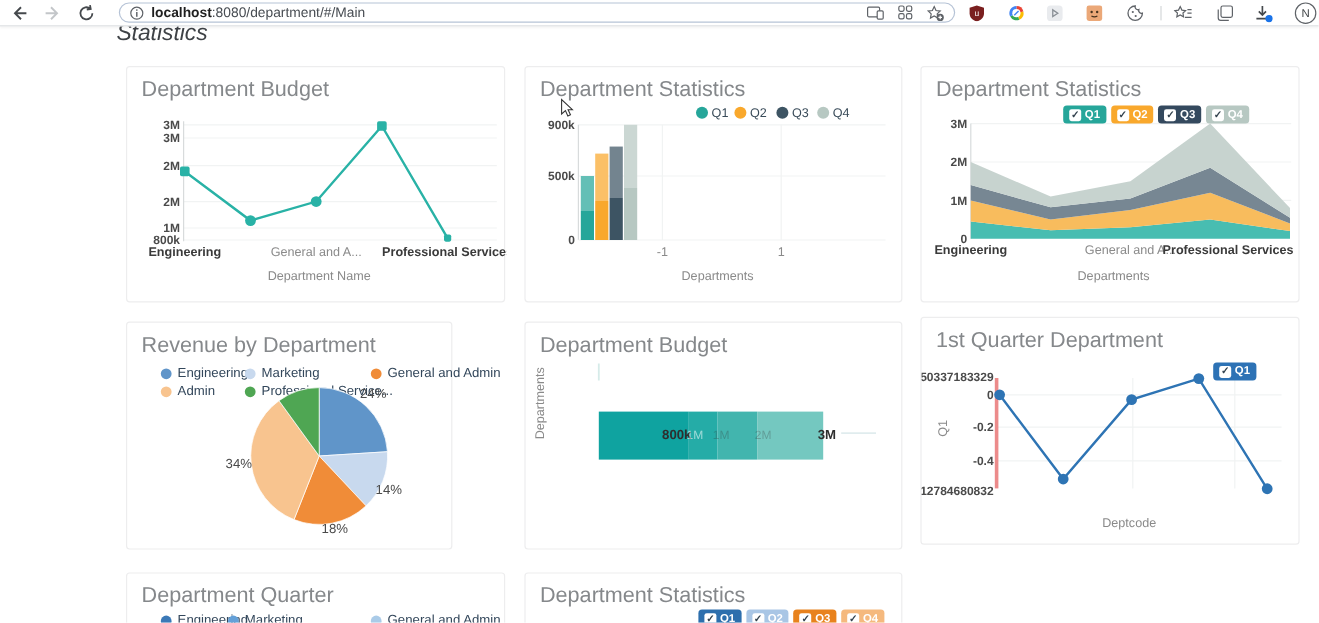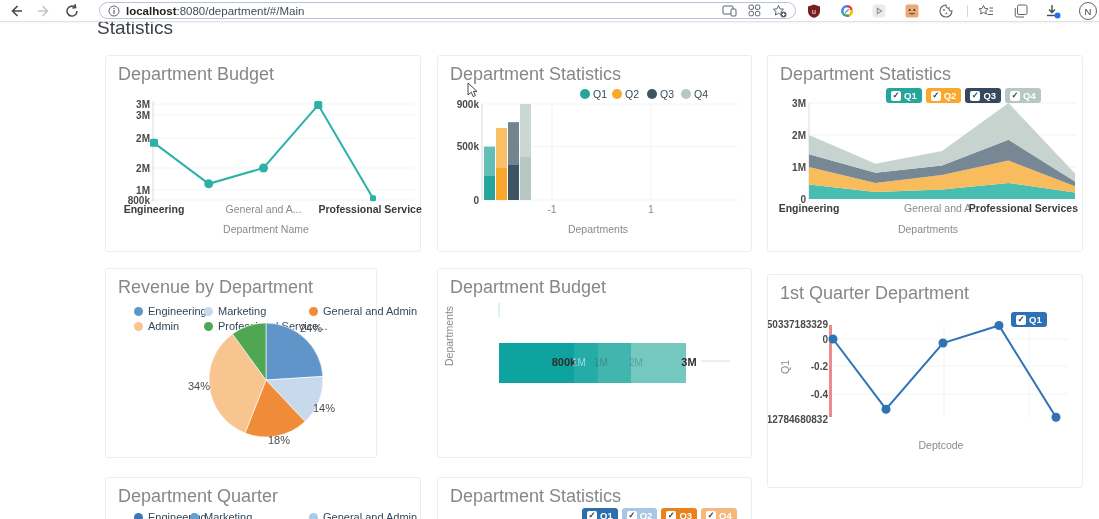--- a/index.html
+++ b/index.html
@@ -11,21 +11,21 @@
           border-bottom:1px solid #dfe1e4;box-shadow:0 1px 2px rgba(0,0,0,.05);}
   .nav-ic{position:absolute;top:1px;width:20px;height:20px;display:flex;align-items:center;justify-content:center;cursor:pointer;}
   .urlbar{position:absolute;left:99px;top:2px;width:697px;height:17px;border:1px solid #b6c3d6;border-radius:9px;
           background:#fff;display:flex;align-items:center;padding:0 8px;gap:6px;font-size:11.5px;}
   .url-host{color:#1f1f1f;font-weight:700;}
   .url-rest{color:#474c52;}
   .url-right{margin-left:auto;display:flex;gap:11px;align-items:center;}
   .ext{position:absolute;top:3px;width:16px;height:16px;display:flex;align-items:center;justify-content:center;cursor:pointer;}
   .sep{position:absolute;left:967px;top:5px;width:1px;height:12px;background:#d5d7da;}
   
-  .page-title{position:absolute;left:97px;top:17px;font-size:19px;color:#3e4246;z-index:5;}
+  .page-title{position:absolute;left:97px;top:17px;font-size:19px;color:#3e4246;z-index:5;font-style:italic;}
   .card{position:absolute;background:#fff;border:1px solid #ededee;border-radius:3px;}
   .card-title{position:absolute;left:12px;top:8px;font-size:18px;color:#85888b;}
   .card svg{position:absolute;left:0;top:0;}
   svg text{font-family:"Liberation Sans",sans-serif;}
   .tick{font-size:10px;font-weight:700;fill:#4a4a4a;}
   .xlab{font-size:10.5px;fill:#8a8a8a;}
   .xlab-b{font-size:10.5px;font-weight:700;fill:#3a3a3a;}
   .axis-title{font-size:10.5px;fill:#8a8a8a;}
   .leg{font-size:10.5px;fill:#394b59;}
   .grid{stroke:#f1f3f3;stroke-width:1;}
@@ -335,21 +335,21 @@
         <rect x="193" y="74" width="55" height="40" fill="#74c8c0"></rect>
         <line x1="263" y1="92" x2="292" y2="92" stroke="#e0ecee" stroke-width="1.5"></line>
         <text x="126" y="97" class="hl-dark" text-anchor="middle">800k</text>
         <text x="141" y="97" class="hl-ghost" text-anchor="middle">1M</text>
         <text x="163" y="97" class="hl-faint" text-anchor="middle">1M</text>
         <text x="198" y="97" class="hl-faint" text-anchor="middle">2M</text>
         <text x="251" y="97" class="hl-dark" text-anchor="middle">3M</text>
       </svg>
   </div>
 
-  <div class="card" style="left:767px;top:274px;width:316px;height:214px">
+  <div class="card" style="left:767px;top:264px;width:316px;height:190px">
     <div class="card-title">1st Quarter Department</div>
     <div class="btnrow" style="left:243px;top:37px" id="q1Btn">
         <span class="qbtn" style="background: rgb(45, 114, 181);">
           <span class="cb">✓</span>
           <span>Q1</span>
         </span>
       </div>
     <svg width="316" height="190">
         <text x="60" y="52.5" class="tick" text-anchor="end">50337183329</text>
         <line x1="62" y1="64" x2="300" y2="64" class="grid"></line>

